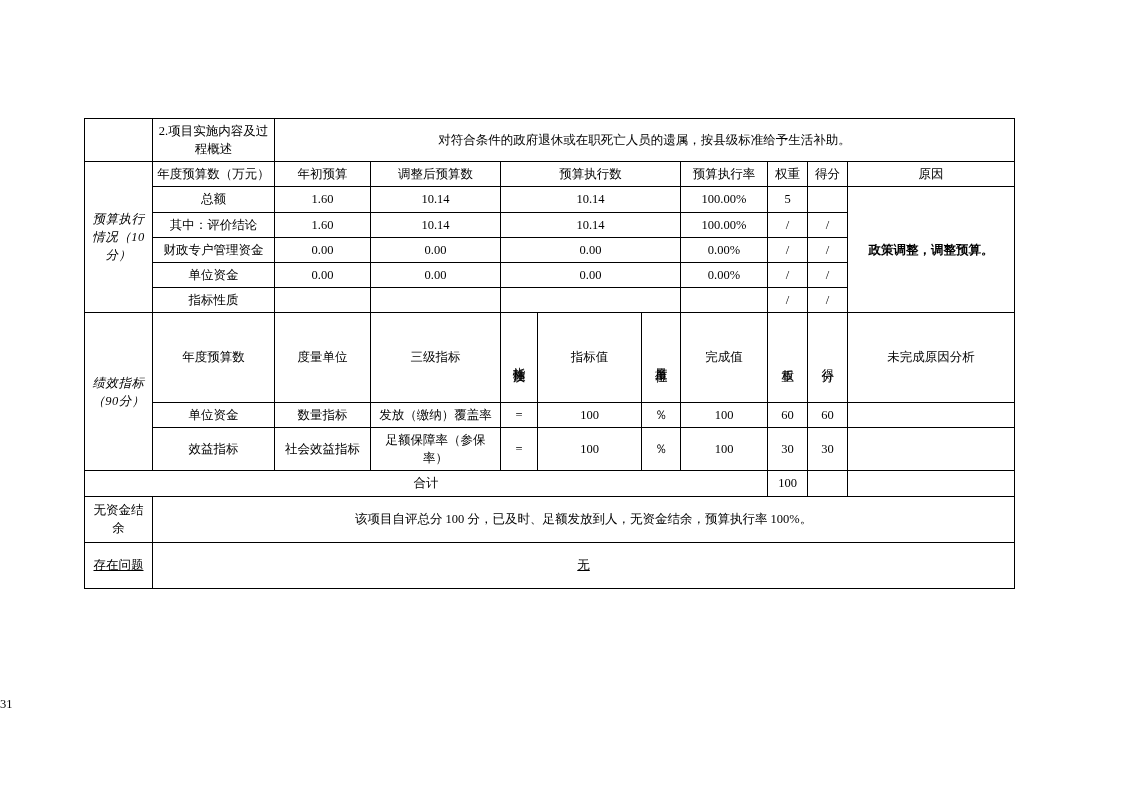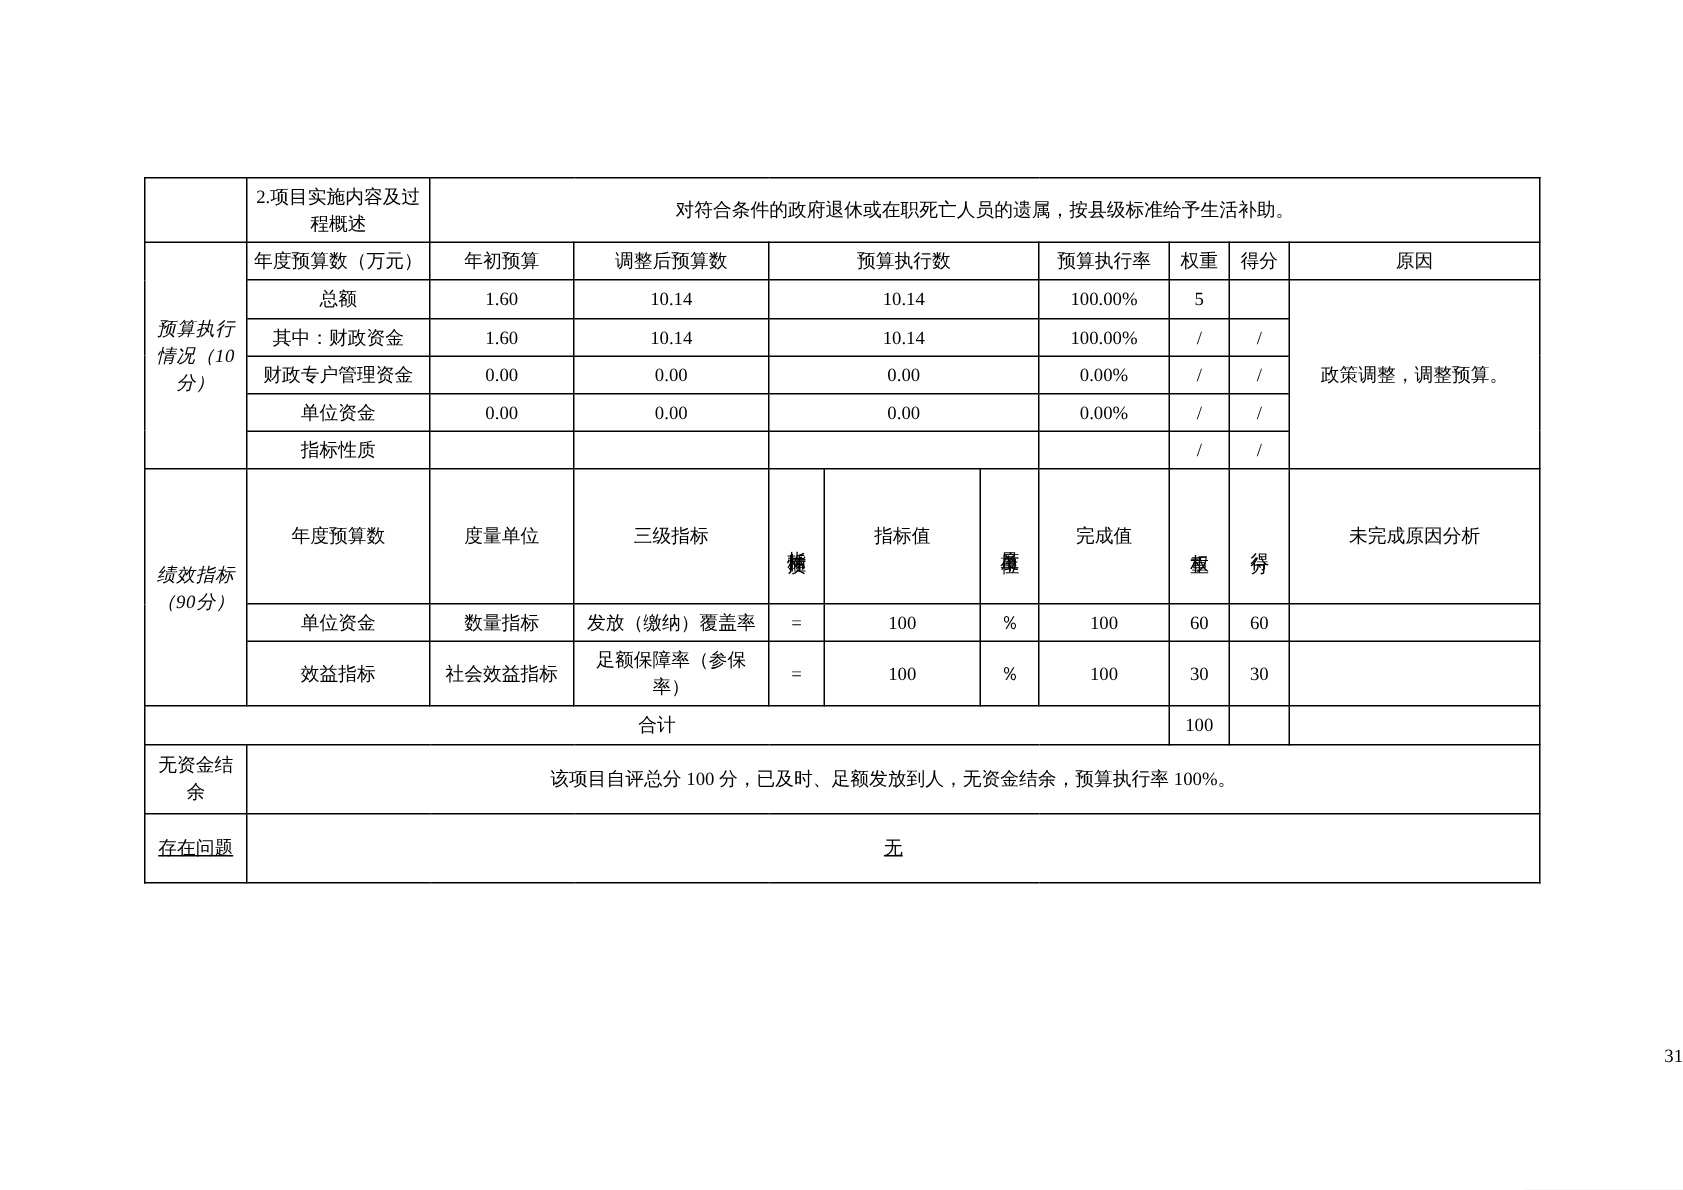--- a/index.html
+++ b/index.html
@@ -13,21 +13,21 @@
   .page {
     width: 1122px;
     height: 793px;
     background: #ffffff;
     position: relative;
     box-sizing: border-box;
     overflow: hidden;
   }
   .sheet {
     position: absolute;
-    left: 96px;
+    left: 84px;
     top: 118px;
     width: 930px;
   }
   table.doc {
     border-collapse: collapse;
     width: 930px;
     table-layout: fixed;
     font-size: 12.5px;
     color: #000;
   }
@@ -49,28 +49,28 @@
     font-style: italic;
   }
   .vtext {
     writing-mode: vertical-rl;
     text-orientation: upright;
     display: inline-block;
     line-height: 1.15;
     letter-spacing: 1px;
   }
   .bold {
-    font-weight: normal;
+    font-weight: bold;
   }
   .pagenum {
     position: absolute;
     top: 697px;
     left: 0;
     width: 1122px;
-    text-align: right;
+    text-align: left;
     font-size: 12.5px;
     font-family: "Liberation Serif", "DejaVu Serif", serif;
     color: #000;
   }
   .small-pad {
     padding: 2px 1px;
   }
 </style>
 </head>
 <body>
@@ -118,21 +118,21 @@
         <td>1.60</td>
         <td>10.14</td>
         <td colspan="3">10.14</td>
         <td>100.00%</td>
         <td>5</td>
         <td></td>
         <td rowspan="5" class="bold">政策调整，调整预算。</td>
       </tr>
 
       <tr>
-        <td>其中：财政资金</td>
+        <td>其中：评价结论</td>
         <td>1.60</td>
         <td>10.14</td>
         <td colspan="3">10.14</td>
         <td>100.00%</td>
         <td>/</td>
         <td>/</td>
       </tr>
 
       <tr>
         <td>财政专户管理资金</td>

